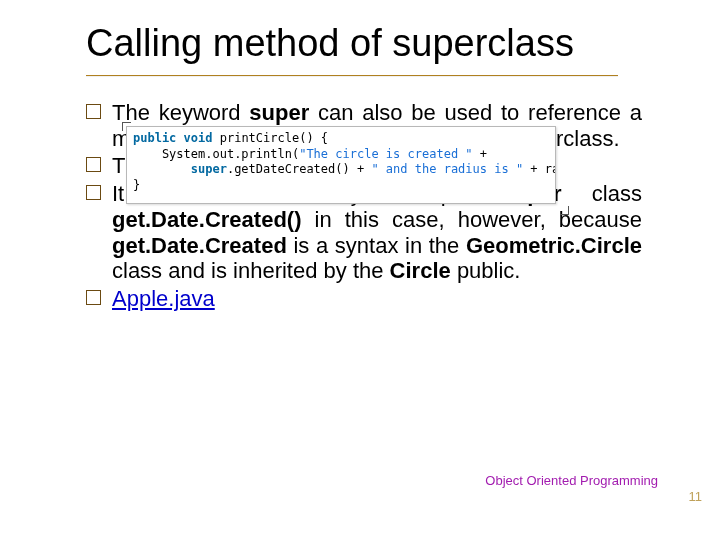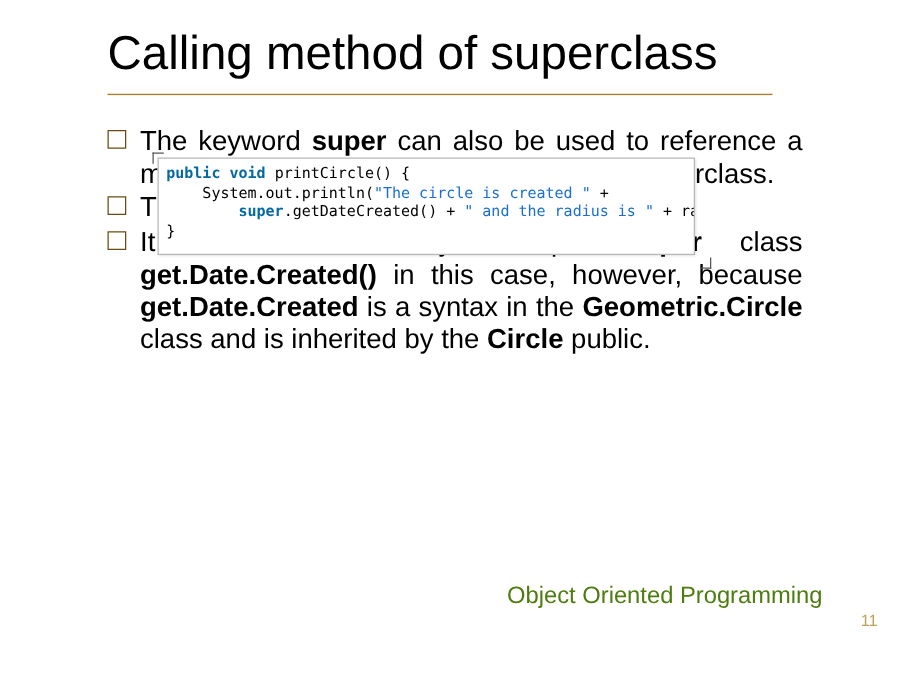--- a/index.html
+++ b/index.html
@@ -59,22 +59,22 @@
     box-sizing: border-box;
   }
   .link {
     color: #0000cc;
     text-decoration: underline;
   }
   .footer-text {
     position: absolute;
     right: 62px;
     bottom: 16px;
-    font-size: 19px;
-    color: #4d7c0f;
+    font-size: 13px;
+    color: #a21caf;
   }
   .footer-num {
     position: absolute;
     right: 18px;
     bottom: 0;
     font-size: 13px;
     color: #bfa15a;
   }
   .bold { font-weight: 700; }
 
@@ -131,20 +131,24 @@
       <span>The keyword </span><span class="bold">super</span><span> can also be used to reference a method other than the constructor in the superclass.</span>
     </div>
     <div class="bullet">
       <span class="bx"></span>
       <span>The syntax is: </span><span class="bold">super</span><span>.method(parameters);</span>
     </div>
     <div class="bullet">
       <span class="bx"></span>
       <span>It is not necessary to put </span><span class="bold">super</span><span> class </span><span class="bold">get.Date.Created()</span><span> in this case, however, because </span><span class="bold">get.Date.Created</span><span> is a syntax in the </span><span class="bold">Geometric.Circle</span><span> class and is inherited by the </span><span class="bold">Circle</span><span> public.</span>
     </div>
+    <div class="bullet">
+      <span class="bx"></span>
+      <a href="#" class="link">Apple.java</a>
+    </div>
   </div>
 
   <div class="sq-left"></div>
   <div class="code-box"><span class="kw">public</span> <span class="kw">void</span><span> printCircle() {</span>
 <span>    System.out.println(</span><span class="s">"The circle is created "</span><span> +</span>
 <span>        </span><span class="kw">super</span><span>.getDateCreated() + </span><span class="s">" and the radius is "</span><span> + radius);</span>
 <span>}</span></div>
   <div class="sq-right"></div>
 
   <div class="footer-text">Object Oriented Programming</div>

